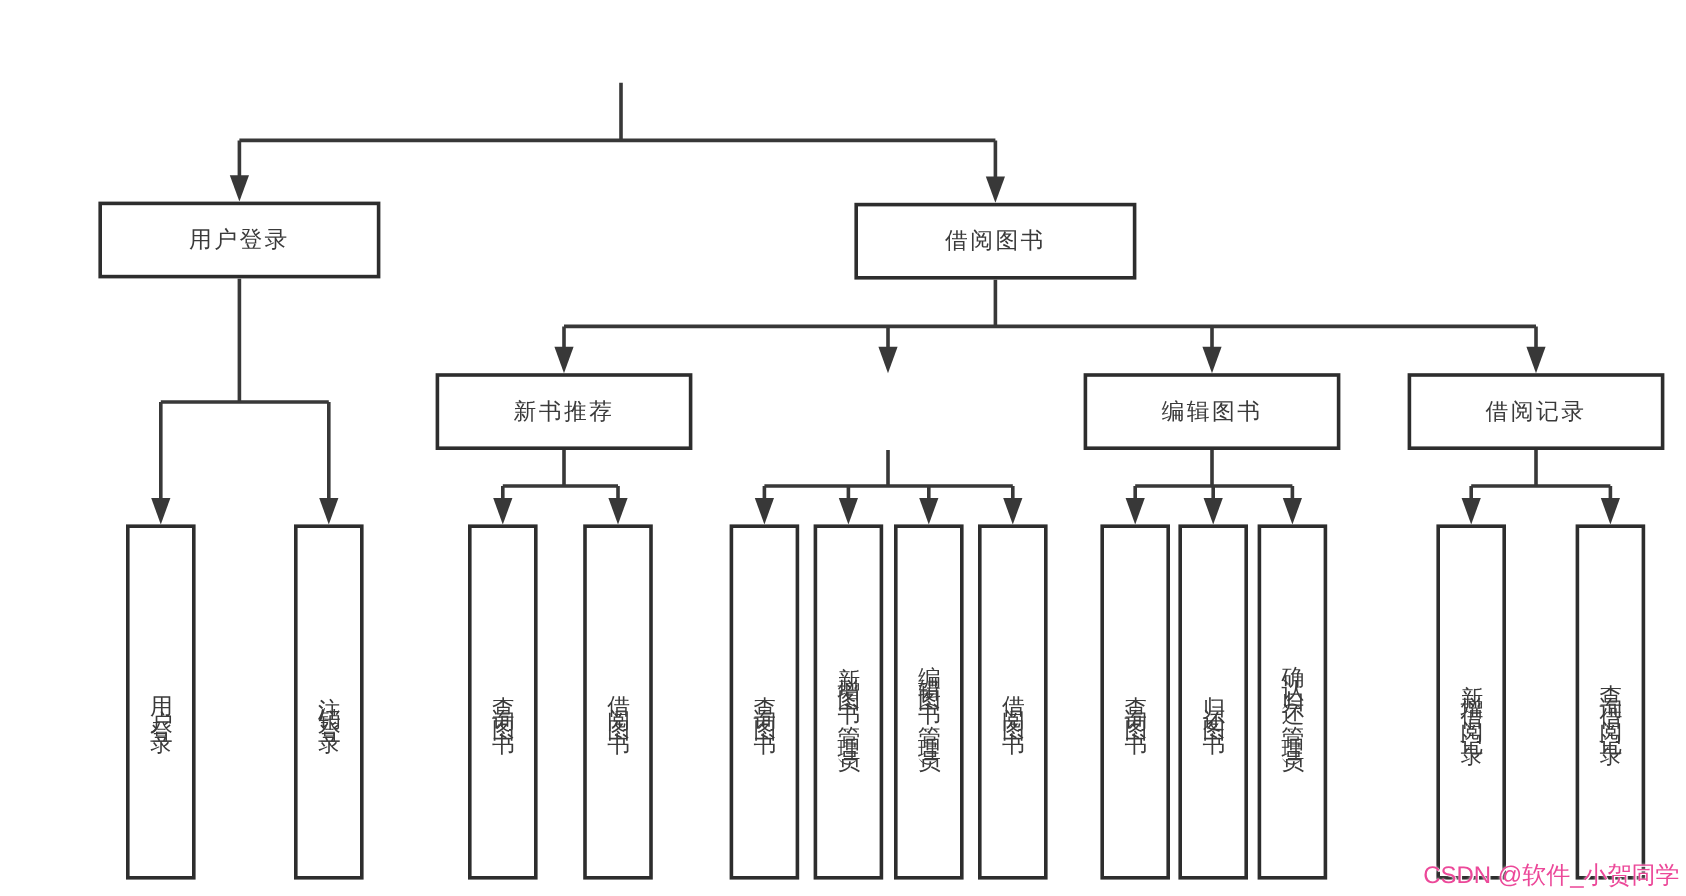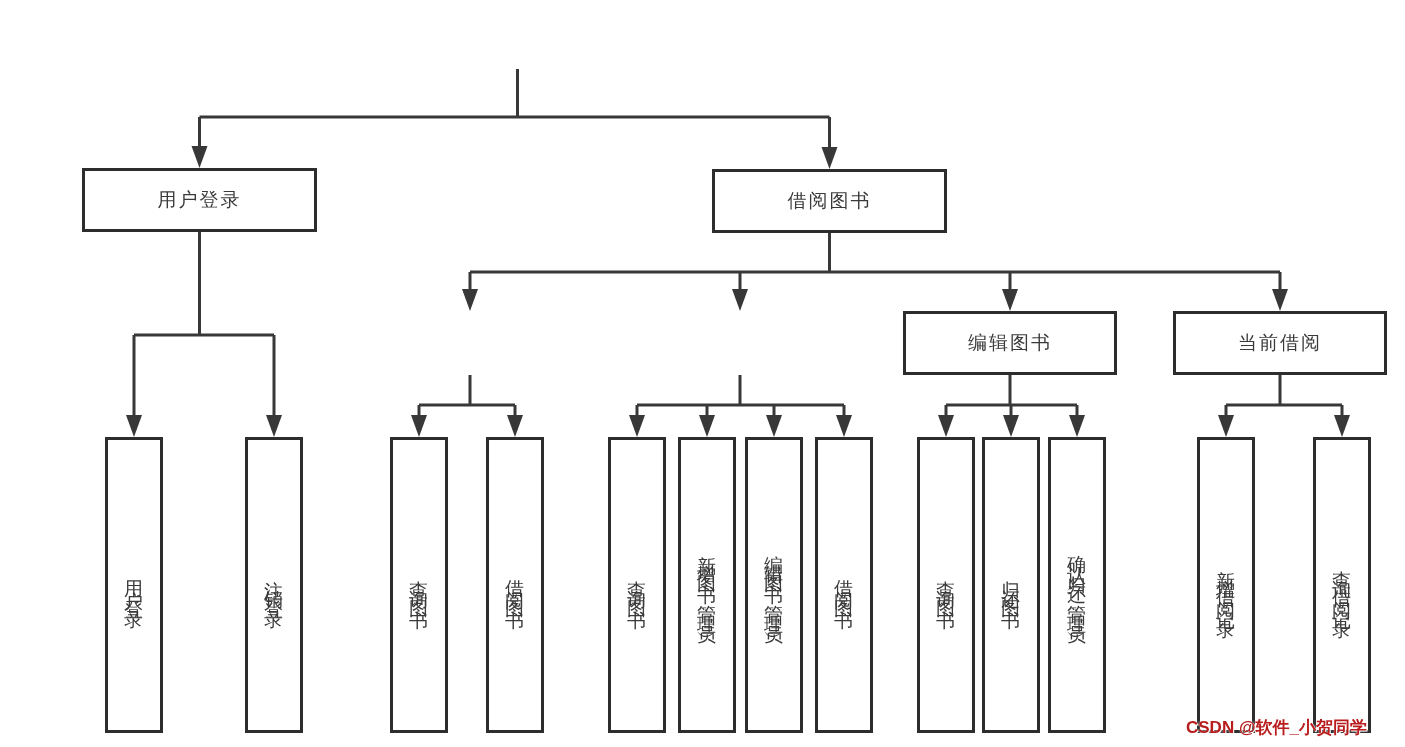--- a/index.html
+++ b/index.html
@@ -15,23 +15,22 @@
   }
   .h-label { font-size:19px; letter-spacing:2px; white-space:nowrap; color:#3a3a3a; }
   .root .h-label { font-size:20px; }
   .leaf { width:58px; height:296px; }
   .v-label {
     writing-mode:vertical-rl; font-size:19px; letter-spacing:10px;
     line-height:1; color:#3a3a3a; white-space:nowrap;
   }
   .watermark {
     position:absolute; left:1186px; top:716px; z-index:3;
-    font-size:17px; color:#b91c1c; white-space:nowrap;
+    font-size:20px; color:#ec4899; white-space:nowrap;
     text-shadow:0 0 2px #ffffff, 1px 1px 0 #ffffff;
-    font-weight:bold;
   }
 </style>
 </head>
 <body>
 
 <div class="canvas">
 
   <svg class="connectors" width="1405" height="747" viewBox="0 0 1405 747" xmlns="http://www.w3.org/2000/svg">
     <g stroke="#383838" stroke-width="3" fill="none">
       <path d="M517.5 69 V117 M199.5 117 H829.5 M199.5 117 V150 M829.5 117 V151"></path>
@@ -66,25 +65,28 @@
   </svg>
 
 
   <div class="node" style="left:82px;top:168px;width:235px;height:64px">
     <span class="h-label">用户登录</span>
   </div>
   <div class="node" style="left:712px;top:169px;width:235px;height:64px">
     <span class="h-label">借阅图书</span>
   </div>
 
+  <div class="node" style="left:363px;top:311px;width:214px;height:64px">
+    <span class="h-label">新书推荐</span>
+  </div>
   <div class="node" style="left:903px;top:311px;width:214px;height:64px">
     <span class="h-label">编辑图书</span>
   </div>
   <div class="node" style="left:1173px;top:311px;width:214px;height:64px">
-    <span class="h-label">当前借阅</span>
+    <span class="h-label">借阅记录</span>
   </div>
 
   <div class="node leaf" style="left:105px;top:437px">
     <span class="v-label">用户登录</span>
   </div>
   <div class="node leaf" style="left:245px;top:437px">
     <span class="v-label">注销登录</span>
   </div>
 
   <div class="node leaf" style="left:390px;top:437px">

